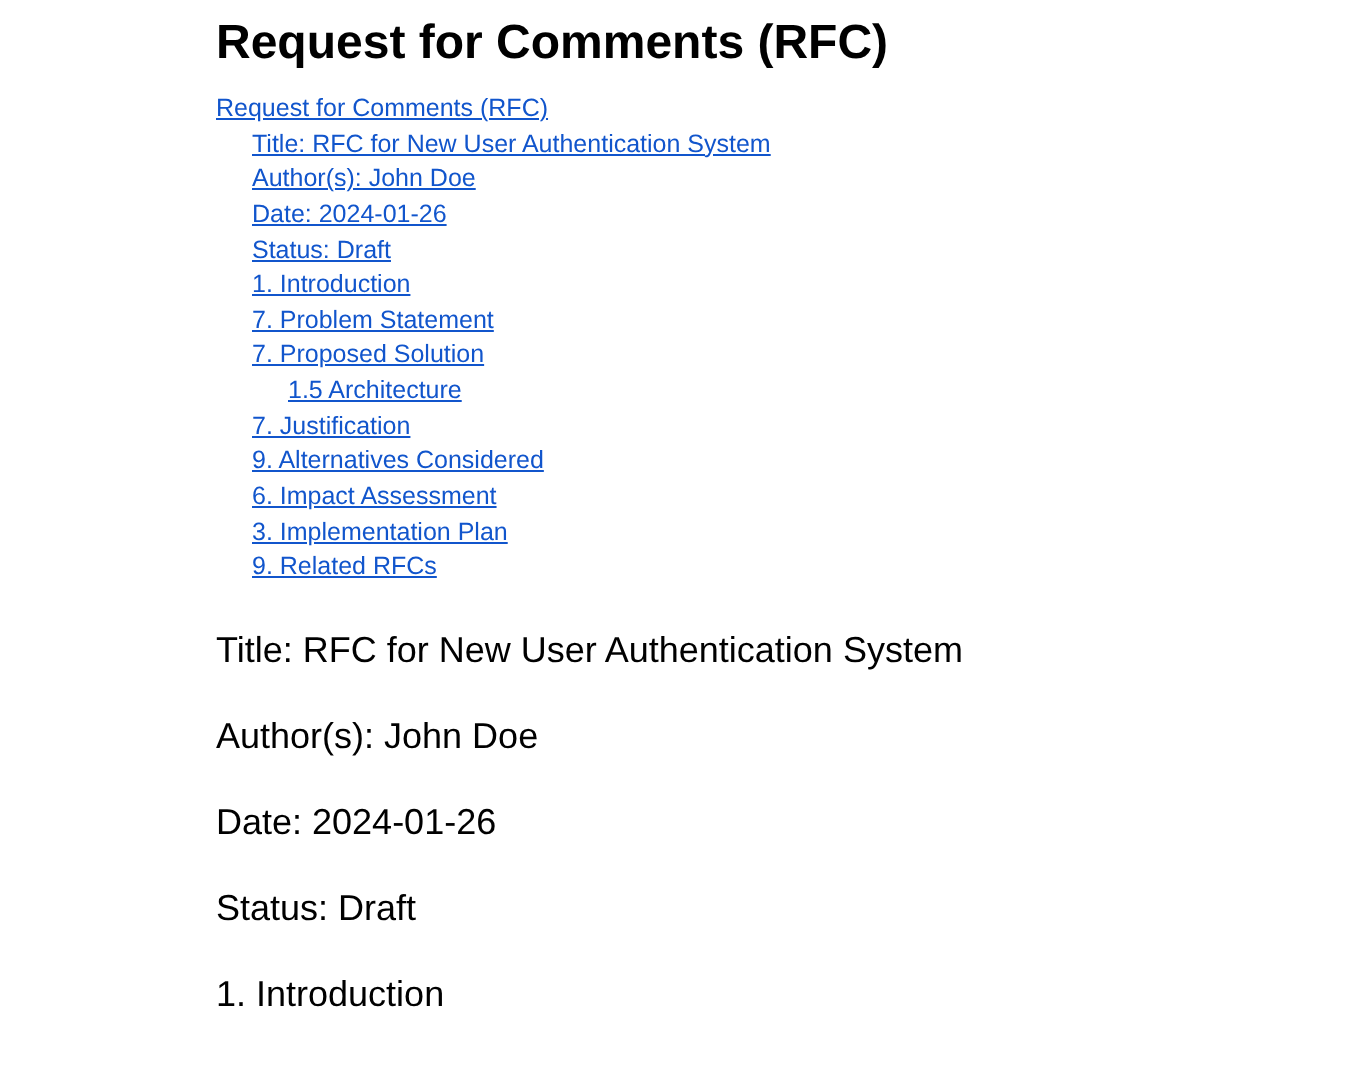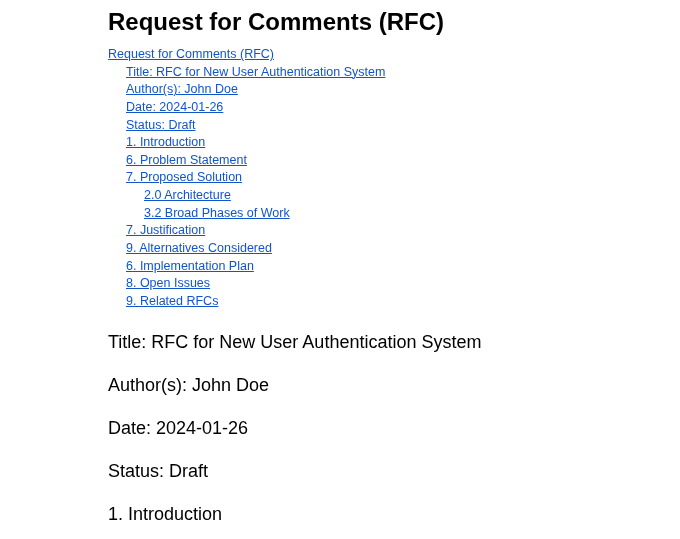--- a/index.html
+++ b/index.html
@@ -58,32 +58,31 @@
   <nav class="toc">
     <ul>
       <li>
         <a>Request for Comments (RFC)</a>
         <ul>
           <li><a>Title: RFC for New User Authentication System</a></li>
           <li><a>Author(s): John Doe</a></li>
           <li><a>Date: 2024-01-26</a></li>
           <li><a>Status: Draft</a></li>
           <li><a>1. Introduction</a></li>
-          <li><a>6. Problem Statement</a></li>
+          <li><a>7. Problem Statement</a></li>
           <li>
             <a>7. Proposed Solution</a>
             <ul>
-              <li><a>2.0 Architecture</a></li>
-              <li><a>3.2 Broad Phases of Work</a></li>
+              <li><a>1.5 Architecture</a></li>
             </ul>
           </li>
           <li><a>7. Justification</a></li>
           <li><a>9. Alternatives Considered</a></li>
-          <li><a>6. Implementation Plan</a></li>
-          <li><a>8. Open Issues</a></li>
+          <li><a>6. Impact Assessment</a></li>
+          <li><a>3. Implementation Plan</a></li>
           <li><a>9. Related RFCs</a></li>
         </ul>
       </li>
     </ul>
   </nav>
 
   <h2 class="section-heading">Title: RFC for New User Authentication System</h2>
   <h2 class="section-heading">Author(s): John Doe</h2>
   <h2 class="section-heading">Date: 2024-01-26</h2>
   <h2 class="section-heading">Status: Draft</h2>

